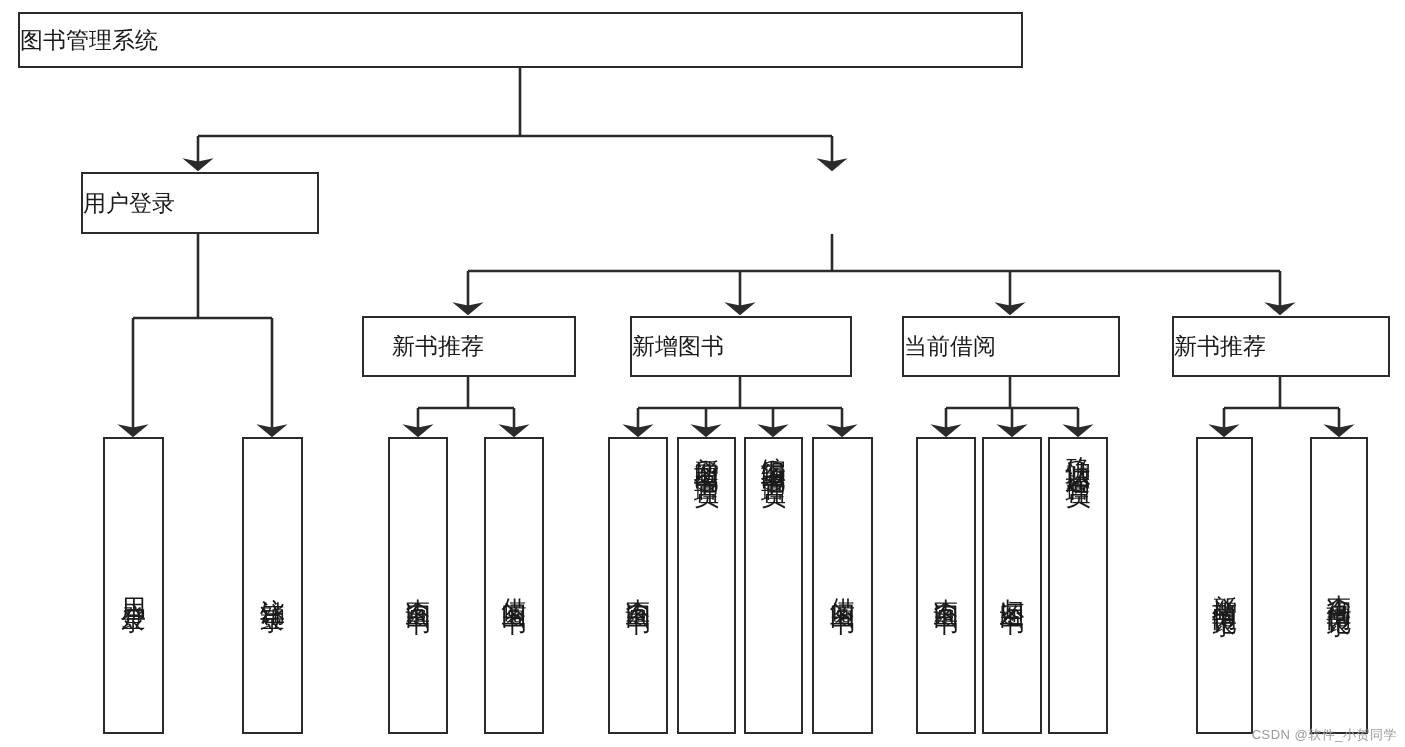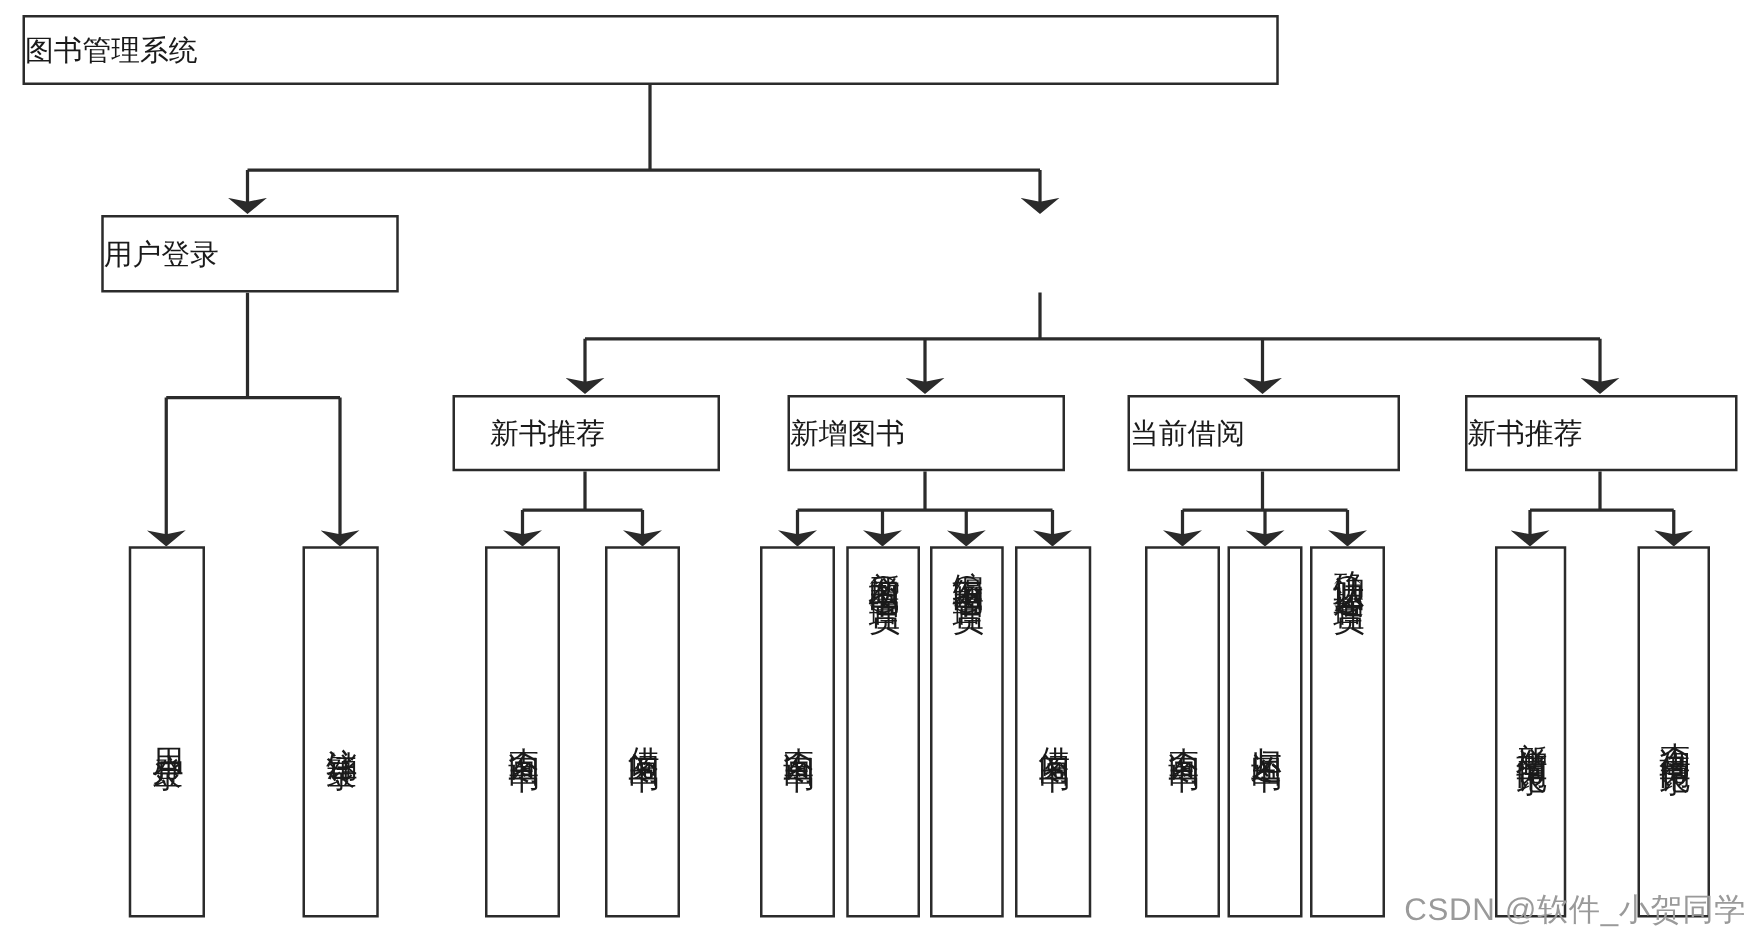--- a/index.html
+++ b/index.html
@@ -65,21 +65,21 @@
     align-items: flex-start;
     justify-content: center;
   }
   .node.vert.overflow .node-label {
     margin-top: -2px;
   }
   #watermark {
     position: absolute;
     right: 8px;
     bottom: 3px;
-    font-size: 25px;
+    font-size: 13px;
     color: #9a9a9a;
     letter-spacing: 0.5px;
     white-space: nowrap;
   }
 </style>
 </head>
 <body>
 
 <div id="diagram-root">
 

